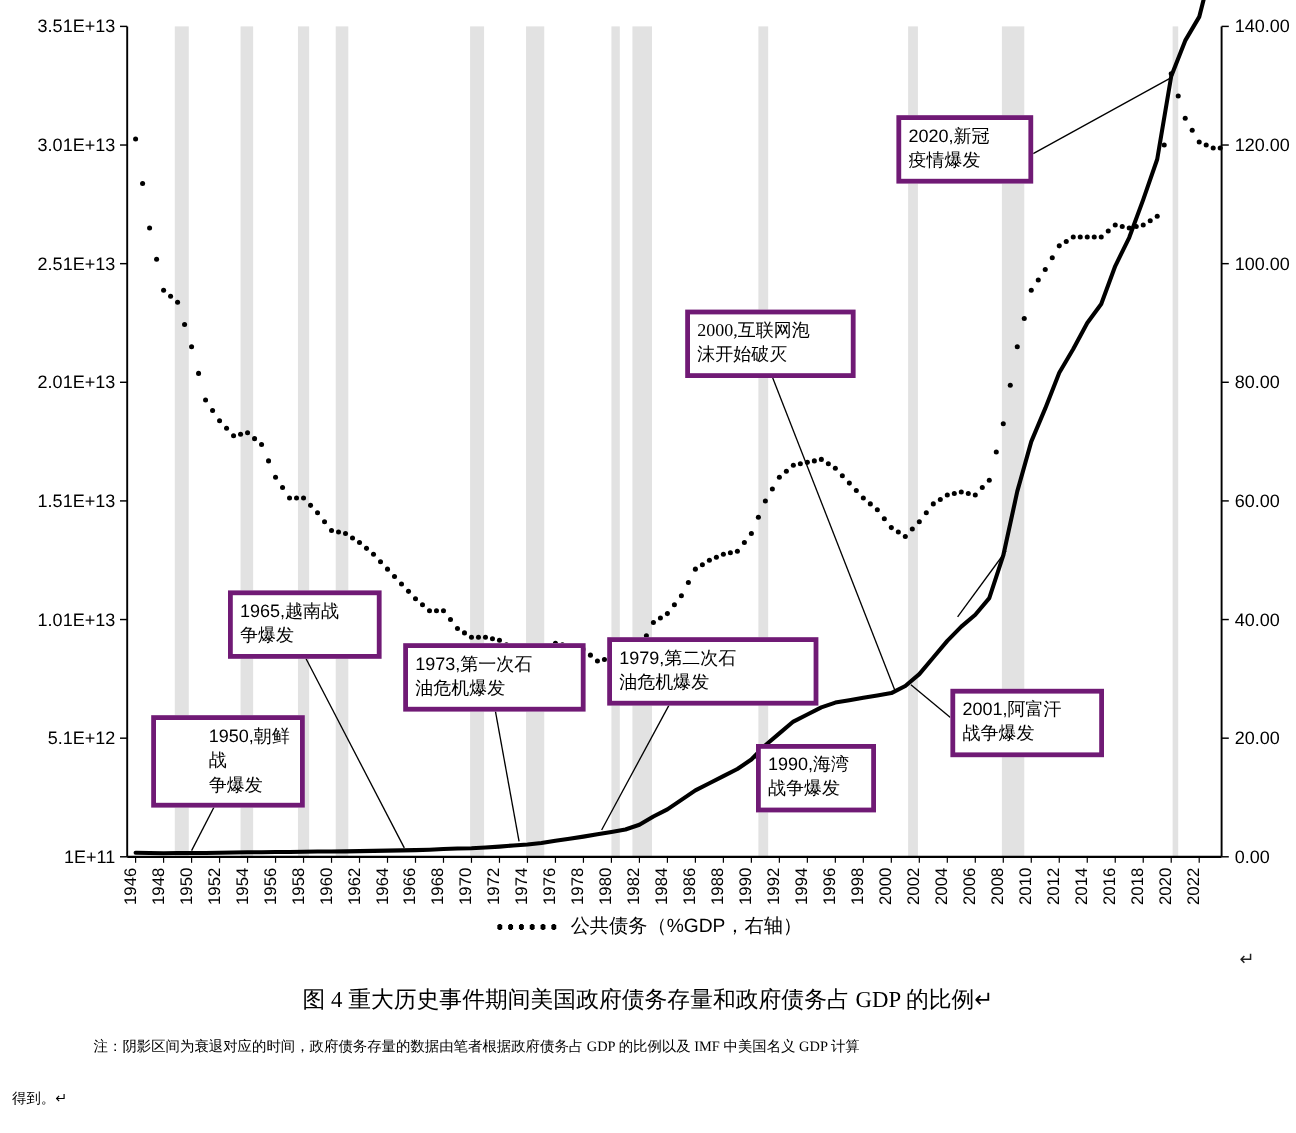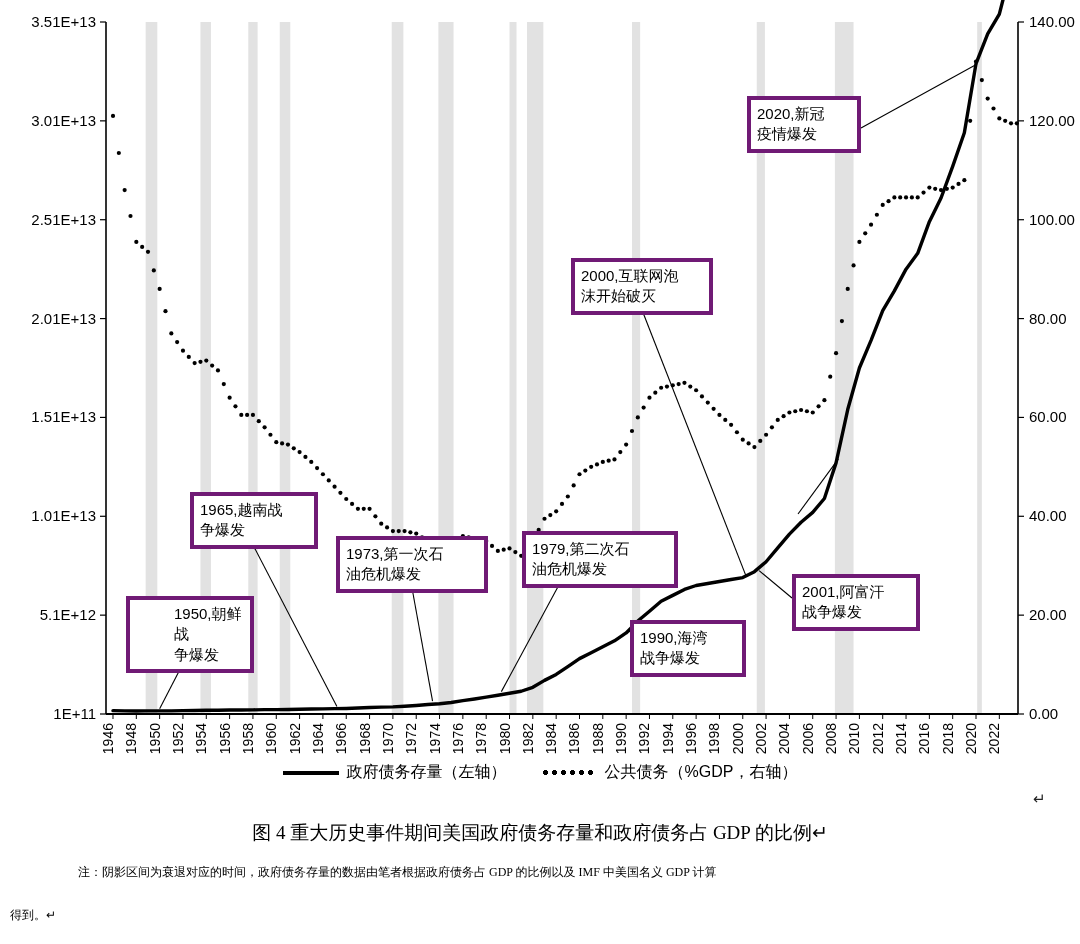--- a/index.html
+++ b/index.html
@@ -417,38 +417,34 @@
         <line x1="798" y1="514" x2="838.3989769820984" y2="458.9485714285714" stroke="#000" stroke-width="1.1"></line>
         <line x1="861" y1="128" x2="977.1815856777492" y2="64.01428571428573" stroke="#000" stroke-width="1.1"></line>
       </svg>
 
     <div class="callout-box" style="left:126px; top:596px; width:128px;padding-left:44px;">1950,朝鲜战
 争爆发</div>
     <div class="callout-box" style="left:190px; top:492px; width:128px;">1965,越南战
 争爆发</div>
     <div class="callout-box" style="left:336px; top:536px; width:152px;">1973,第一次石
 油危机爆发</div>
-    <div class="callout-box" style="left:506px; top:531px; width:156px;margin-left:16px;">1979,第二次石
+    <div class="callout-box" style="left:506px; top:531px; width:176px;">1979,第二次石
 油危机爆发</div>
-    <div class="callout-box" style="left:630px; top:620px; width:116px;">1990,海湾
+    <div class="callout-box" style="left:630px; top:620px; width:100px;">1990,海湾
 战争爆发</div>
-    <div class="callout-box" style="left:571px; top:258px; width:142px;">2000,互联网泡
+    <div class="callout-box" style="left:571px; top:258px; width:142px;font-family:Liberation Serif, serif;">2000,互联网泡
 沫开始破灭</div>
     <div class="callout-box" style="left:792px; top:574px; width:128px;">2001,阿富汗
 战争爆发</div>
     <div class="callout-box" style="left:747px; top:96px; width:114px;">2020,新冠
 疫情爆发</div>
   </div>
 
   <div class="legend">
     <div class="legend-item">
-      <span class="legend-swatch-solid"></span>
-      <span>政府债务存量（左轴）</span>
-    </div>
-    <div class="legend-item">
       <span class="legend-swatch-dotted"></span>
       <span>公共债务（%GDP，右轴）</span>
     </div>
   </div>
 
   <div class="pilcrow" style="left:1033px; top:790px;">↵</div>
 
   <div class="caption">图 4   重大历史事件期间美国政府债务存量和政府债务占 GDP 的比例↵</div>
   <div class="note">注：阴影区间为衰退对应的时间，政府债务存量的数据由笔者根据政府债务占 GDP 的比例以及 IMF 中美国名义 GDP 计算</div>
   <div class="note2">得到。↵</div>

